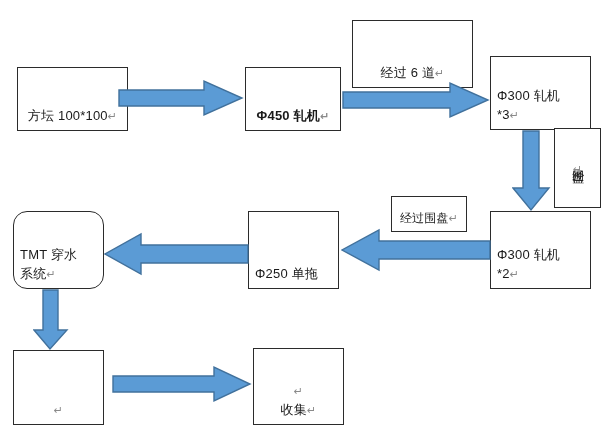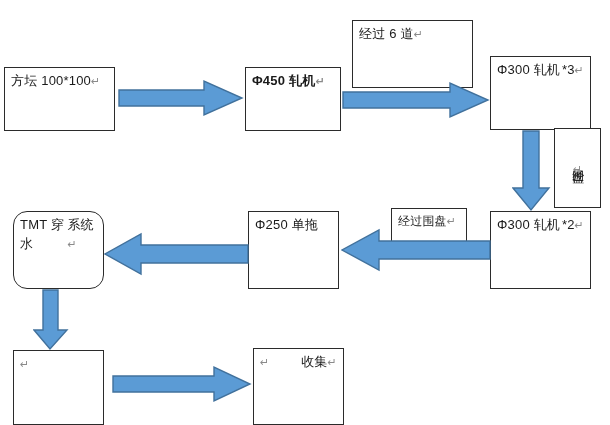--- a/index.html
+++ b/index.html
@@ -20,22 +20,22 @@
   .box {
     position: absolute;
     box-sizing: border-box;
     border: 1px solid #2b2b2b;
     background: #ffffff;
     color: #1a1a1a;
     font-size: 13px;
     line-height: 1.45;
     padding: 4px 6px;
     display: flex;
-    flex-direction: row;
-    justify-content: space-between;
+    flex-direction: column;
+    justify-content: flex-end;
     white-space: pre-wrap;
     letter-spacing: 0.2px;
   }
   .box .line {
     display: block;
     text-align: center;
   }
   .box.left-align .line { text-align: left; }
 
   
@@ -65,42 +65,42 @@
     display: block;
     text-align: center;
     min-height: 16px;
   }
 </style>
 </head>
 <body>
 
 <div id="canvas">
 
-  <div class="box" style="left:4px; top:67px; width:111px; height:64px;">
+  <div class="box" style="left:17px; top:67px; width:111px; height:64px;">
     <span class="line">方坛 100*100<span class="pilcrow">↵</span></span>
   </div>
 
   <div class="box" style="left:245px; top:67px; width:96px; height:64px;font-weight:bold;">
     <span class="line">Φ450 轧机<span class="pilcrow">↵</span></span>
   </div>
 
   <div class="box" style="left:352px; top:20px; width:121px; height:68px;">
     <span class="line">经过 6 道<span class="pilcrow">↵</span></span>
   </div>
 
   <div class="box left-align" style="left:490px; top:56px; width:101px; height:74px;">
     <span class="line">Φ300 轧机</span>
     <span class="line">*3<span class="pilcrow">↵</span></span>
   </div>
 
   <div class="box vertical" style="left:554px; top:128px; width:47px; height:80px; font-size:12px;">
     <span class="line">经围盘<span class="pilcrow">↵</span></span>
   </div>
 
-  <div class="box" style="left:391px; top:196px; width:76px; height:36px; font-size:12px;margin-top:12px;">
+  <div class="box" style="left:391px; top:196px; width:76px; height:36px; font-size:12px;">
     <span class="line">经过围盘<span class="pilcrow">↵</span></span>
   </div>
 
   <div class="box left-align" style="left:490px; top:211px; width:101px; height:78px;">
     <span class="line">Φ300 轧机</span>
     <span class="line">*2<span class="pilcrow">↵</span></span>
   </div>
 
   <div class="box left-align" style="left:248px; top:211px; width:91px; height:78px;gap:26px;">
     <span class="line">Φ250 单拖</span>

